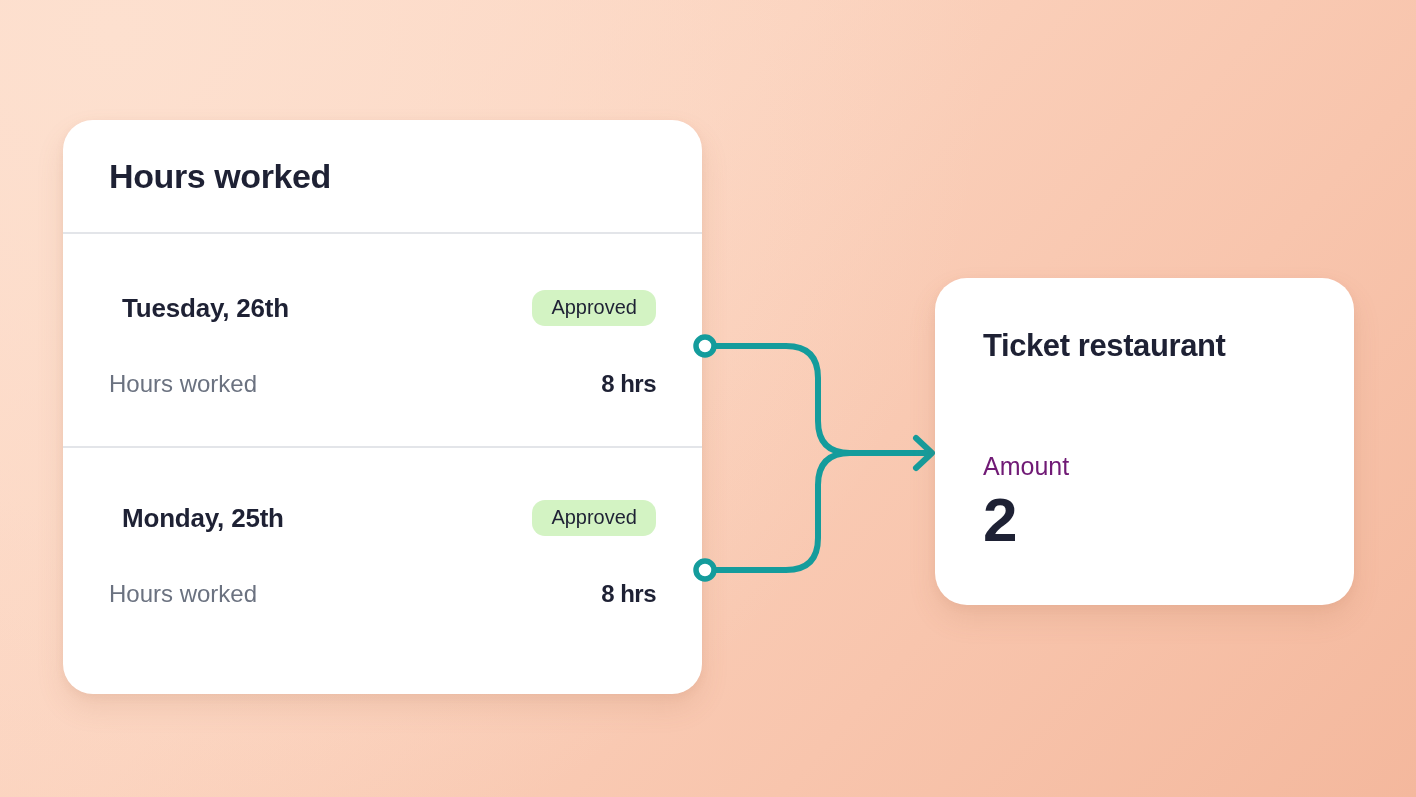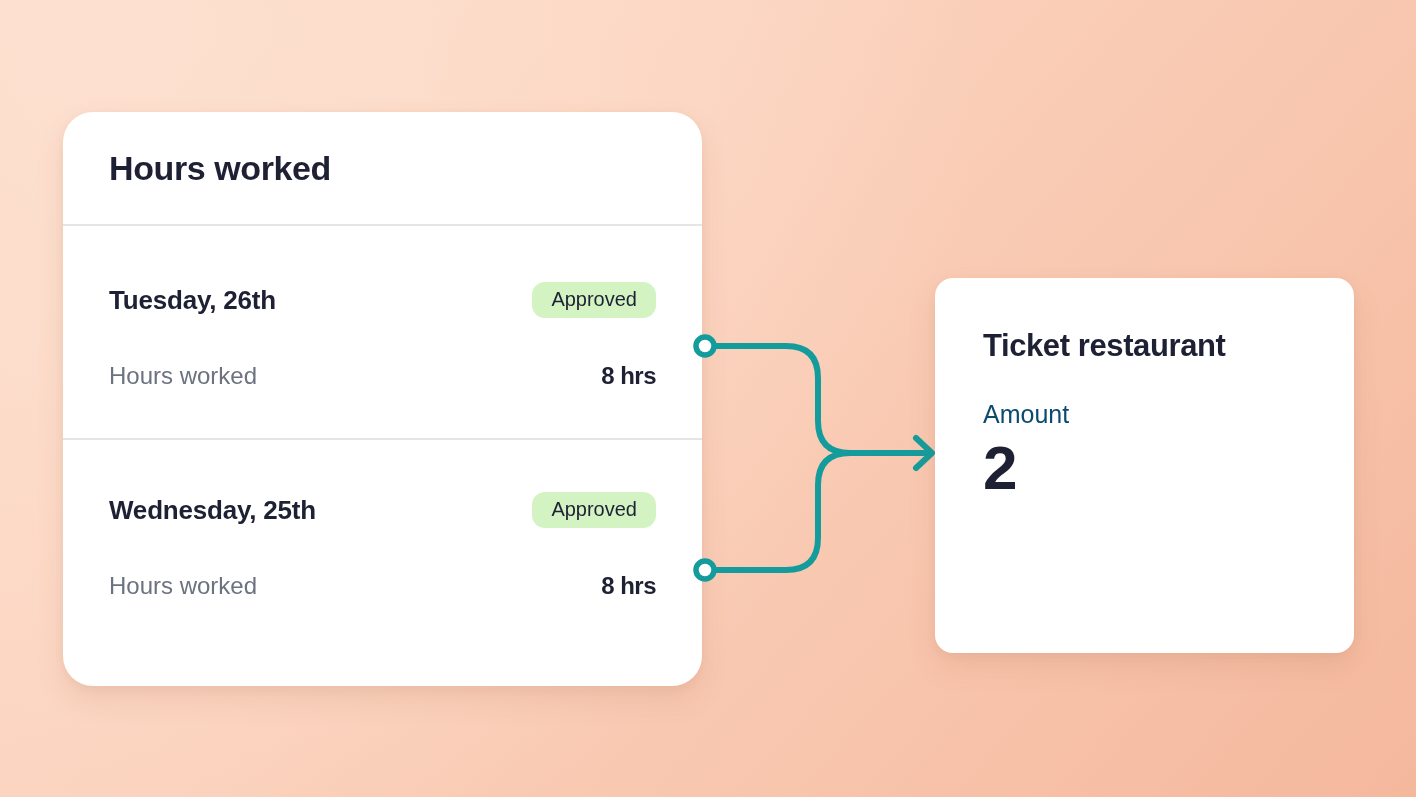--- a/index.html
+++ b/index.html
@@ -22,21 +22,21 @@
     position: absolute;
     inset: 0;
     width: 1416px;
     height: 797px;
   }
 
   
   .hours-card {
     position: absolute;
     left: 63px;
-    top: 112px;
+    top: 120px;
     width: 639px;
     height: 574px;
     background: #ffffff;
     border-radius: 30px;
     box-shadow: 0 14px 28px rgba(168, 103, 74, 0.14),
                 0 3px 8px rgba(168, 103, 74, 0.08);
     overflow: hidden;
   }
 
   .hours-card-header {
@@ -71,20 +71,21 @@
     align-items: center;
     justify-content: space-between;
     height: 44px;
   }
 
   .day-label {
     font-size: 26px;
     font-weight: bold;
     color: #1e2134;
     letter-spacing: -0.2px;
+    margin-left: 13px;
   }
 
   .status-badge {
     background: #d3f3c3;
     color: #1e2134;
     font-size: 20px;
     padding: 7px 19px 9px 19px;
     border-radius: 13px;
     line-height: 1;
     white-space: nowrap;
@@ -108,39 +109,39 @@
     color: #1e2134;
     letter-spacing: -0.5px;
   }
 
   
   .ticket-card {
     position: absolute;
     left: 935px;
     top: 278px;
     width: 419px;
-    height: 375px;
+    height: 327px;
     background: #ffffff;
-    border-radius: 18px;
+    border-radius: 32px;
     box-shadow: 0 14px 28px rgba(168, 103, 74, 0.14),
                 0 3px 8px rgba(168, 103, 74, 0.08);
     padding: 50px 48px 0 48px;
   }
 
   .ticket-title {
     font-size: 31px;
     font-weight: bold;
     color: #1e2134;
     letter-spacing: -0.4px;
   }
 
   .ticket-amount-label {
-    margin-top: 36px;
+    margin-top: 88px;
     font-size: 25px;
-    color: #0c4a6e;
+    color: #701a75;
   }
 
   .ticket-amount-value {
     margin-top: 6px;
     font-size: 62px;
     font-weight: bold;
     color: #1e2134;
     line-height: 1.05;
     letter-spacing: -1px;
   }
@@ -176,21 +177,21 @@
       <div class="day-metric-row">
         <span class="metric-label">Hours worked</span>
         <span class="metric-value">8 hrs</span>
       </div>
     </div>
 
     <div class="divider"></div>
 
     <div class="day-block second">
       <div class="day-top-row">
-        <span class="day-label">Wednesday, 25th</span>
+        <span class="day-label">Monday, 25th</span>
         <span class="status-badge">Approved</span>
       </div>
       <div class="day-metric-row">
         <span class="metric-label">Hours worked</span>
         <span class="metric-value">8 hrs</span>
       </div>
     </div>
 
   </div>
 

